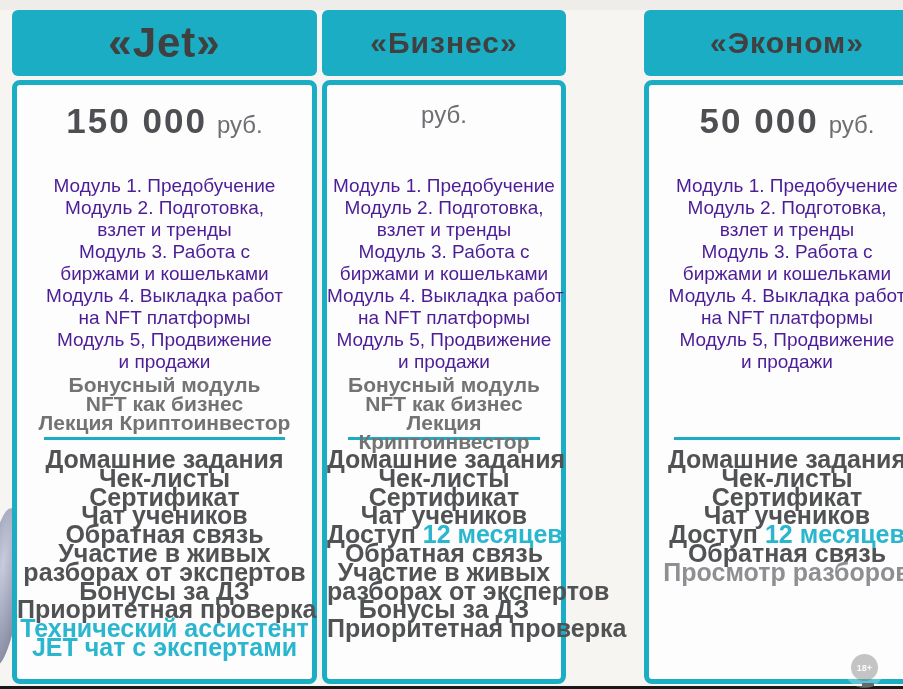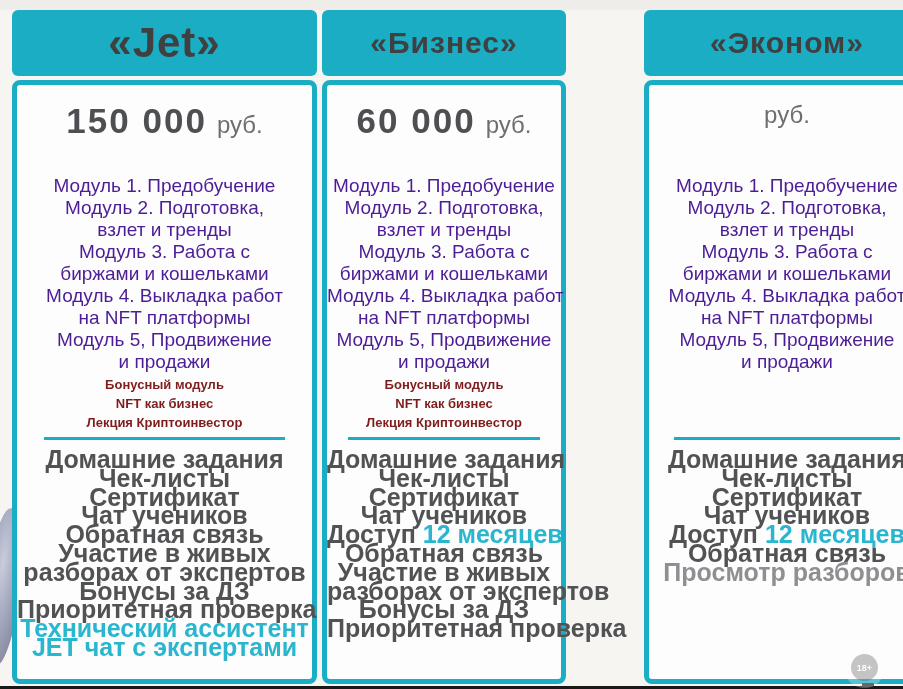--- a/index.html
+++ b/index.html
@@ -25,21 +25,21 @@
   }
   .price-row{
     margin-top:16px;height:42px;
     display:flex;align-items:baseline;justify-content:center;gap:10px;
   }
   .price-num{font-size:35px;font-weight:700;color:#4e4f52;letter-spacing:2px;}
   .price-cur{font-size:24px;color:#6e6f72;}
   .modules{margin-top:32px;height:198px;font-size:19px;line-height:22px;color:#4c1d95;}
   .m-line{white-space:nowrap;}
   .bonus{height:58px;padding-top:2px;box-sizing:content-box;
-    font-weight:700;font-size:13px;line-height:19px;color:#7f1d1d;}
+    font-weight:700;font-size:21px;line-height:19px;color:#737373;}
   .divider{width:82%;height:3px;background:#1badc4;margin:4px auto 10px;}
   .features{font-weight:700;font-size:25px;line-height:18.8px;color:#515254;}
   .f-line{white-space:nowrap;}
   .c-accent{color:#29b6ce;}
   .c-muted{color:#8e8f92;}
   .shoulder{
     position:absolute;left:-11px;top:508px;width:32px;height:158px;
     background:radial-gradient(ellipse at 35% 35%, #c9ccdc 0%, #a3a7bd 45%, #787c94 100%);
     border-radius:45% 60% 55% 45% / 35% 55% 60% 40%;
     transform:rotate(7deg);
@@ -97,21 +97,20 @@
             <div class="f-line"><span>Приоритетная проверка</span></div>
             <div class="f-line"><span class="c-accent">Технический ассистент</span></div>
             <div class="f-line"><span class="c-accent">JET чат с экспертами</span></div>
           </div>
     </div>
   </div>
       <div class="card" style="left: 322px; width: 244px;">
     <div class="card-header title-md">«Бизнес»</div>
     <div class="card-body">
       <div class="price-row">
-        <span class="price-num">60 000</span>
         <span class="price-cur">руб.</span>
       </div>
       <div class="modules">
             <div class="m-line">Модуль 1. Предобучение</div>
             <div class="m-line">Модуль 2. Подготовка,</div>
             <div class="m-line">взлет и тренды</div>
             <div class="m-line">Модуль 3. Работа с</div>
             <div class="m-line">биржами и кошельками</div>
             <div class="m-line">Модуль 4. Выкладка работ</div>
             <div class="m-line">на NFT платформы</div>
@@ -135,20 +134,21 @@
             <div class="f-line"><span>разборах от экспертов</span></div>
             <div class="f-line"><span>Бонусы за ДЗ</span></div>
             <div class="f-line"><span>Приоритетная проверка</span></div>
           </div>
     </div>
   </div>
       <div class="card" style="left: 644px; width: 286px;">
     <div class="card-header title-md">«Эконом»</div>
     <div class="card-body">
       <div class="price-row">
+        <span class="price-num">50 000</span>
         <span class="price-cur">руб.</span>
       </div>
       <div class="modules">
             <div class="m-line">Модуль 1. Предобучение</div>
             <div class="m-line">Модуль 2. Подготовка,</div>
             <div class="m-line">взлет и тренды</div>
             <div class="m-line">Модуль 3. Работа с</div>
             <div class="m-line">биржами и кошельками</div>
             <div class="m-line">Модуль 4. Выкладка работ</div>
             <div class="m-line">на NFT платформы</div>

